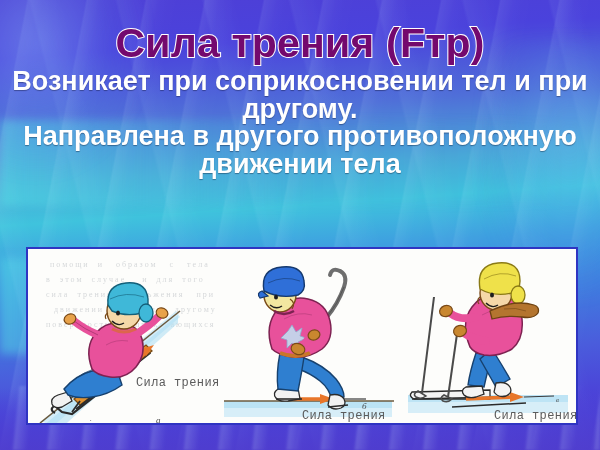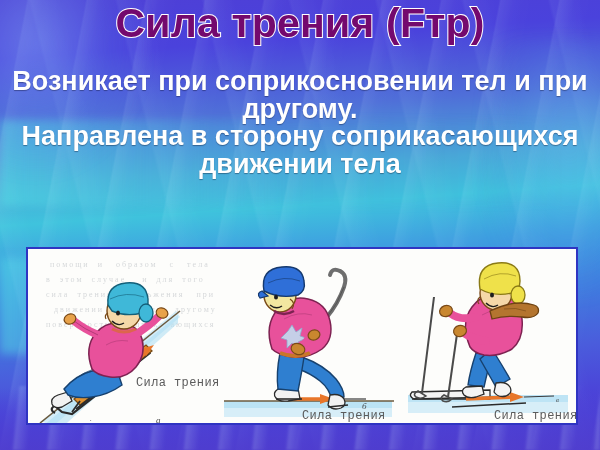--- a/index.html
+++ b/index.html
@@ -107,21 +107,21 @@
       rgba(200,240,255,.16) 21px,
       rgba(255,255,255,0) 34px);
     mix-blend-mode: screen;
     filter: blur(1px);
   }
 
   
   .title {
     position: absolute;
     left: 0; right: 0;
-    top: 0;
+    top: 20px;
     text-align: center;
     font-size: 41px;
     font-weight: bold;
     letter-spacing: .2px;
     color: #74096e;
     -webkit-text-stroke: 2px #ffffff;
     paint-order: stroke fill;
     white-space: nowrap;
   }
   .body-text {
@@ -200,21 +200,21 @@
   <div class="bg-glow-tl"></div>
   <div class="bg-glow-r"></div>
   <div class="bg-bottom-dark"></div>
   <div class="bg-bottom-streaks"></div>
 
   <div class="title">Сила трения (Fтр)</div>
 
   <div class="body-text">
     <p>Возникает при соприкосновении тел и при</p>
     <p>другому.</p>
-    <p>Направлена в сторону соприкасающихся</p>
+    <p>Направлена в другого противоположную</p>
     <p>движении тела</p>
   </div>
 
   <div id="panel">
 
     <div class="ghost-text">   помощи  и   образом   с   тела
   в  этом  случае    и  для  того
   сила  трения   скольжения   при
     движении   тела   по   другому
   поверхности   соприкасающихся</div>

